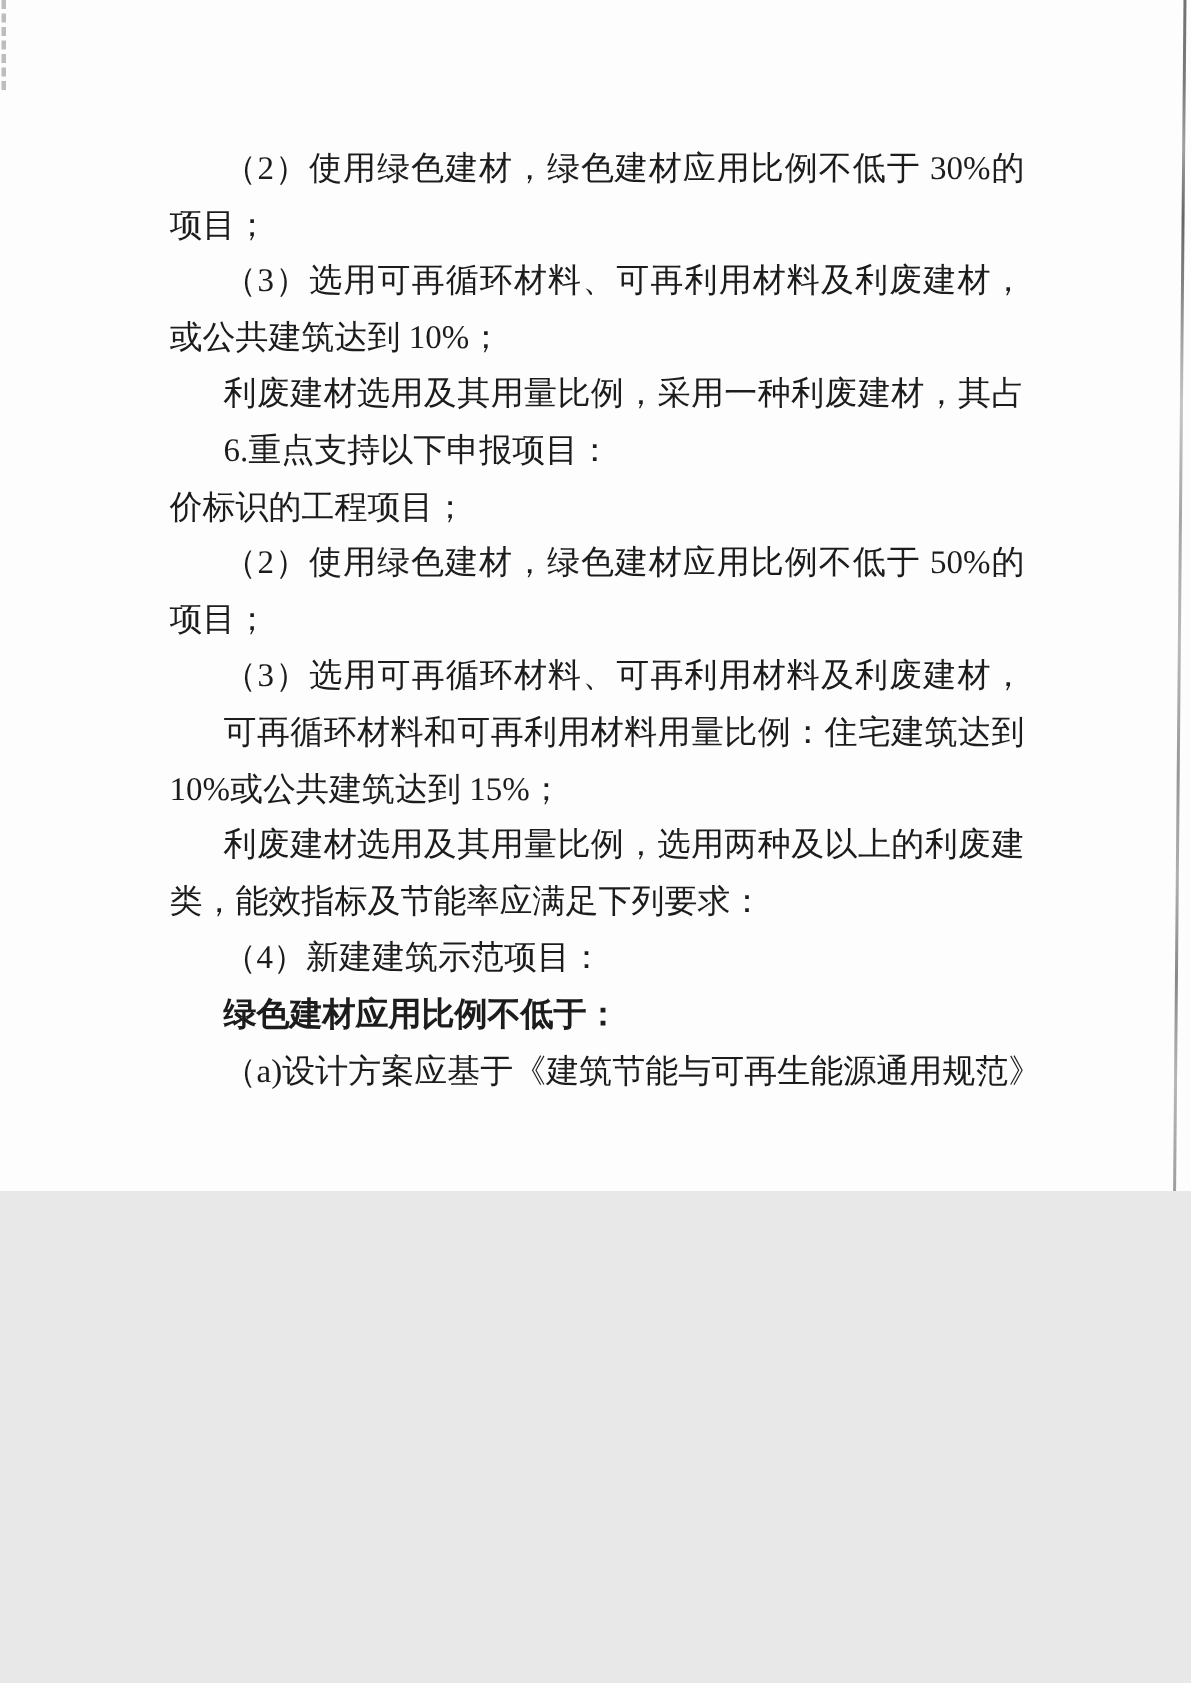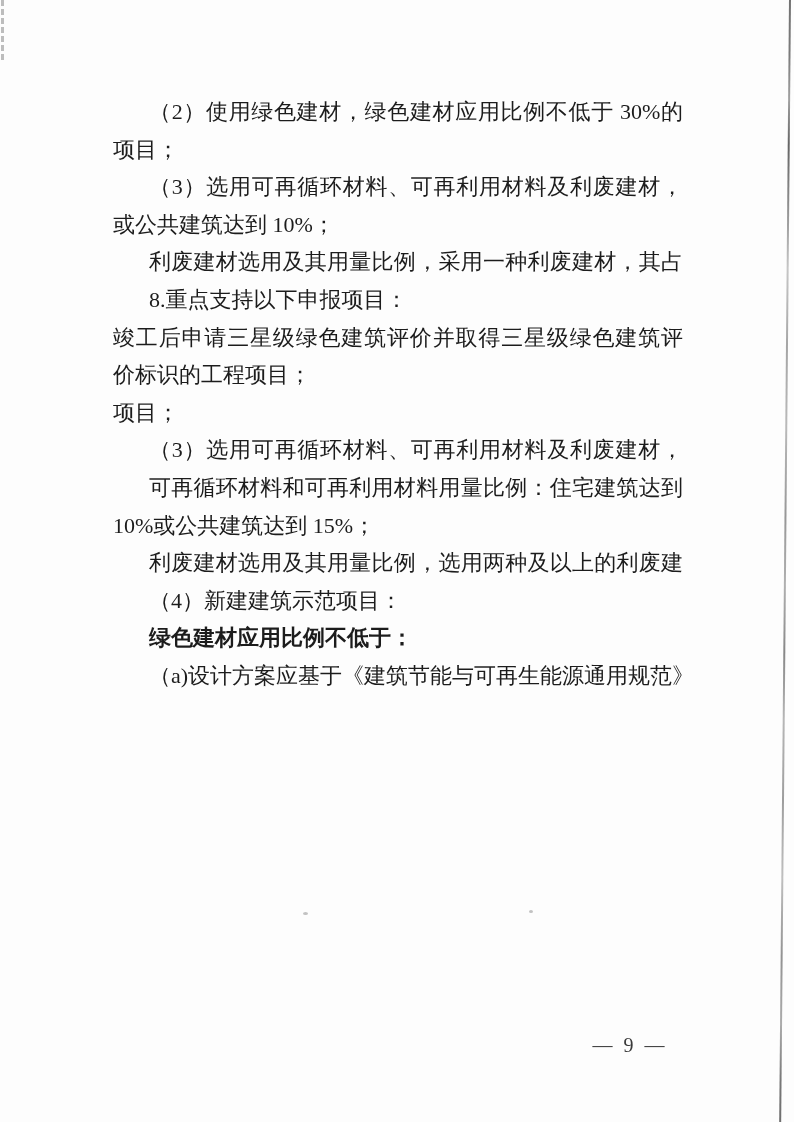--- a/index.html
+++ b/index.html
@@ -3,21 +3,21 @@
 <meta charset="utf-8">
 <style>
   html, body {
     margin: 0;
     padding: 0;
     background: #e8e8e8;
   }
   .page {
     position: relative;
     width: 794px;
-    height: 1122px;
+    height: 794px;
     background: #fdfdfd;
     overflow: hidden;
     font-family: "Liberation Serif", "DejaVu Serif", serif;
   }
   .text-block {
     position: absolute;
     left: 113px;
     top: 93px;
     width: 570px;
   }
@@ -90,28 +90,29 @@
   <div class="scanline-right"></div>
   <div class="speck s1"></div>
   <div class="speck s2"></div>
 
   <div class="text-block">
       <div class="line indent justify">（2）使用绿色建材，绿色建材应用比例不低于 30%的</div>
       <div class="line">项目；</div>
       <div class="line indent justify">（3）选用可再循环材料、可再利用材料及利废建材，</div>
       <div class="line">或公共建筑达到 10%；</div>
       <div class="line indent justify">利废建材选用及其用量比例，采用一种利废建材，其占</div>
-      <div class="line indent">8.重点支持以下申报项目：</div>
-      <div class="line justify">竣工后申请三星级绿色建筑评价并取得三星级绿色建筑评</div>
+      <div class="line indent">6.重点支持以下申报项目：</div>
       <div class="line">价标识的工程项目；</div>
+      <div class="line indent justify">（2）使用绿色建材，绿色建材应用比例不低于 50%的</div>
       <div class="line">项目；</div>
       <div class="line indent justify">（3）选用可再循环材料、可再利用材料及利废建材，</div>
       <div class="line indent justify">可再循环材料和可再利用材料用量比例：住宅建筑达到</div>
       <div class="line">10%或公共建筑达到 15%；</div>
       <div class="line indent justify">利废建材选用及其用量比例，选用两种及以上的利废建</div>
+      <div class="line">类，能效指标及节能率应满足下列要求：</div>
       <div class="line indent">（4）新建建筑示范项目：</div>
       <div class="line indent bold">绿色建材应用比例不低于：</div>
       <div class="line indent">（a)设计方案应基于《建筑节能与可再生能源通用规范》</div>
     </div>
 
   <div class="page-num">— 9 —</div>
 
 </div>
 
 </body></html>

